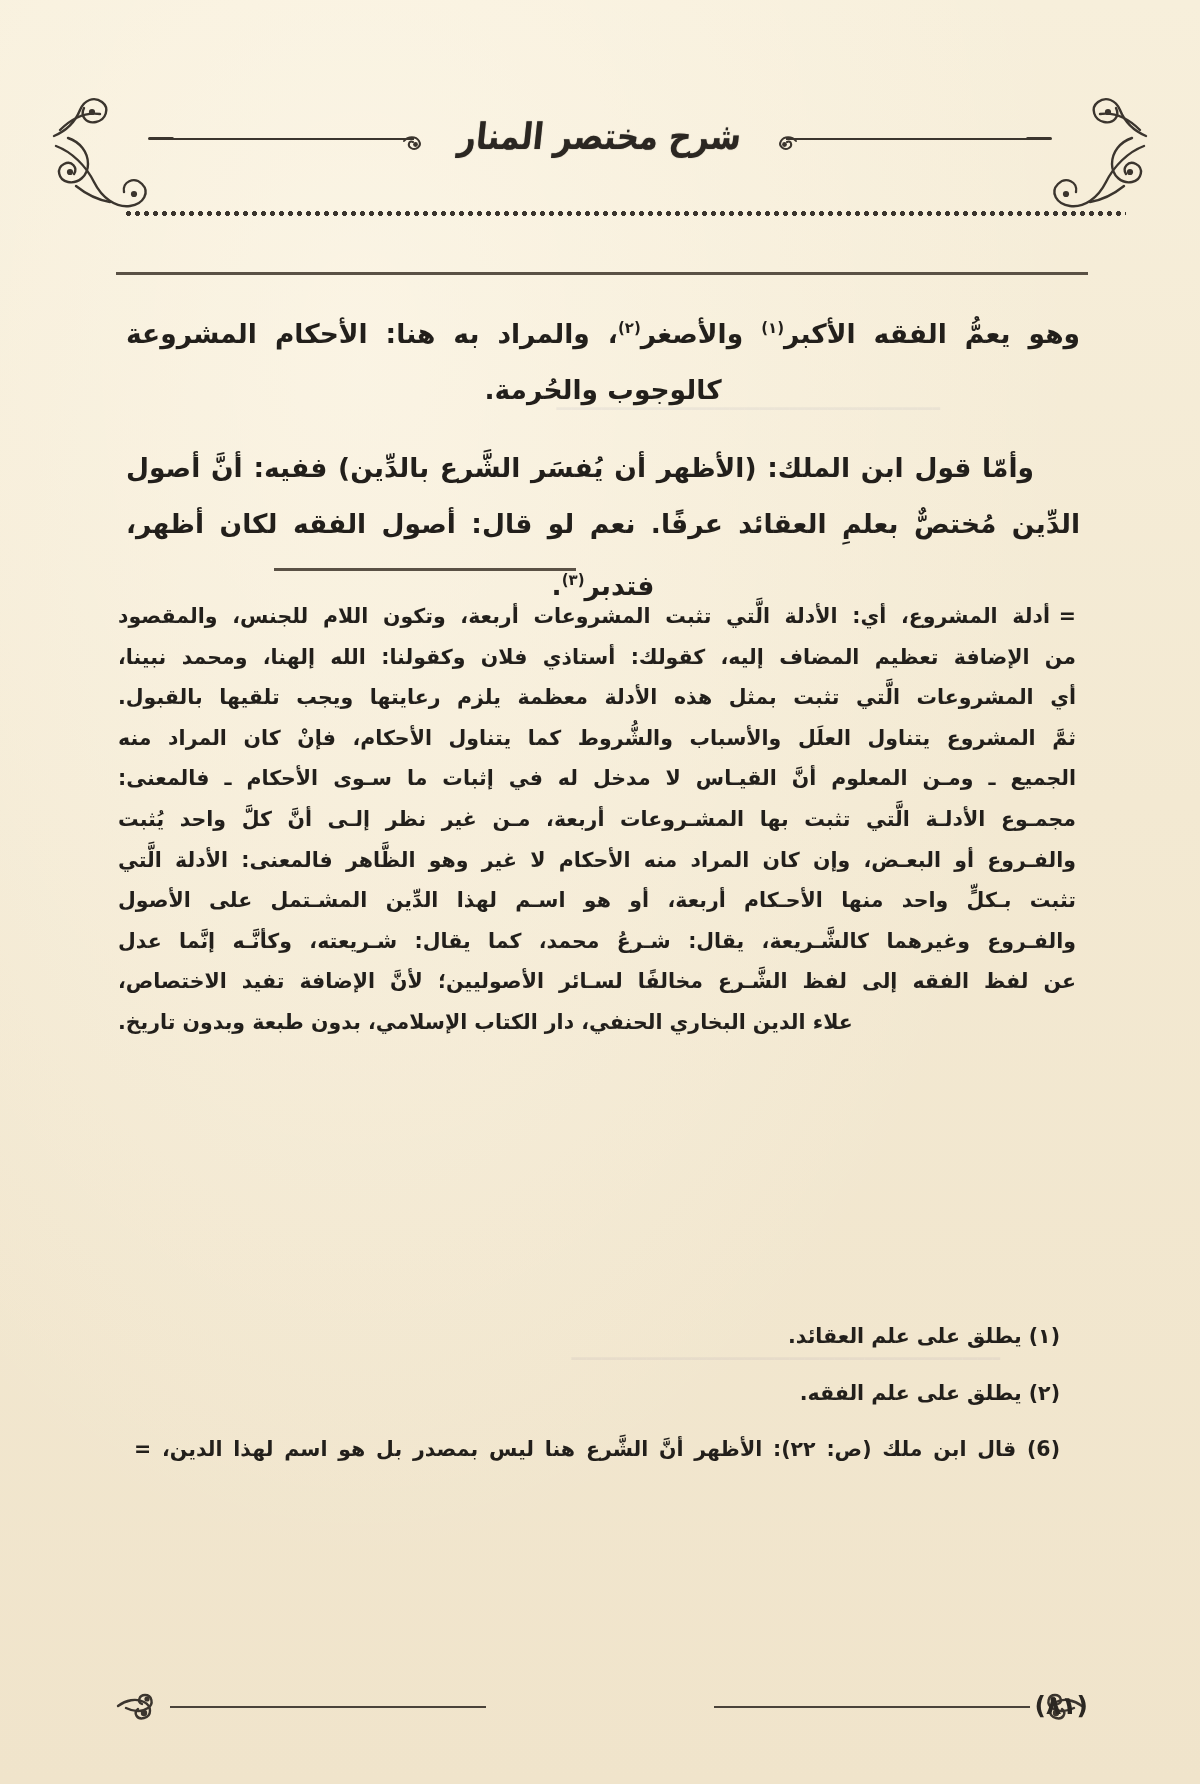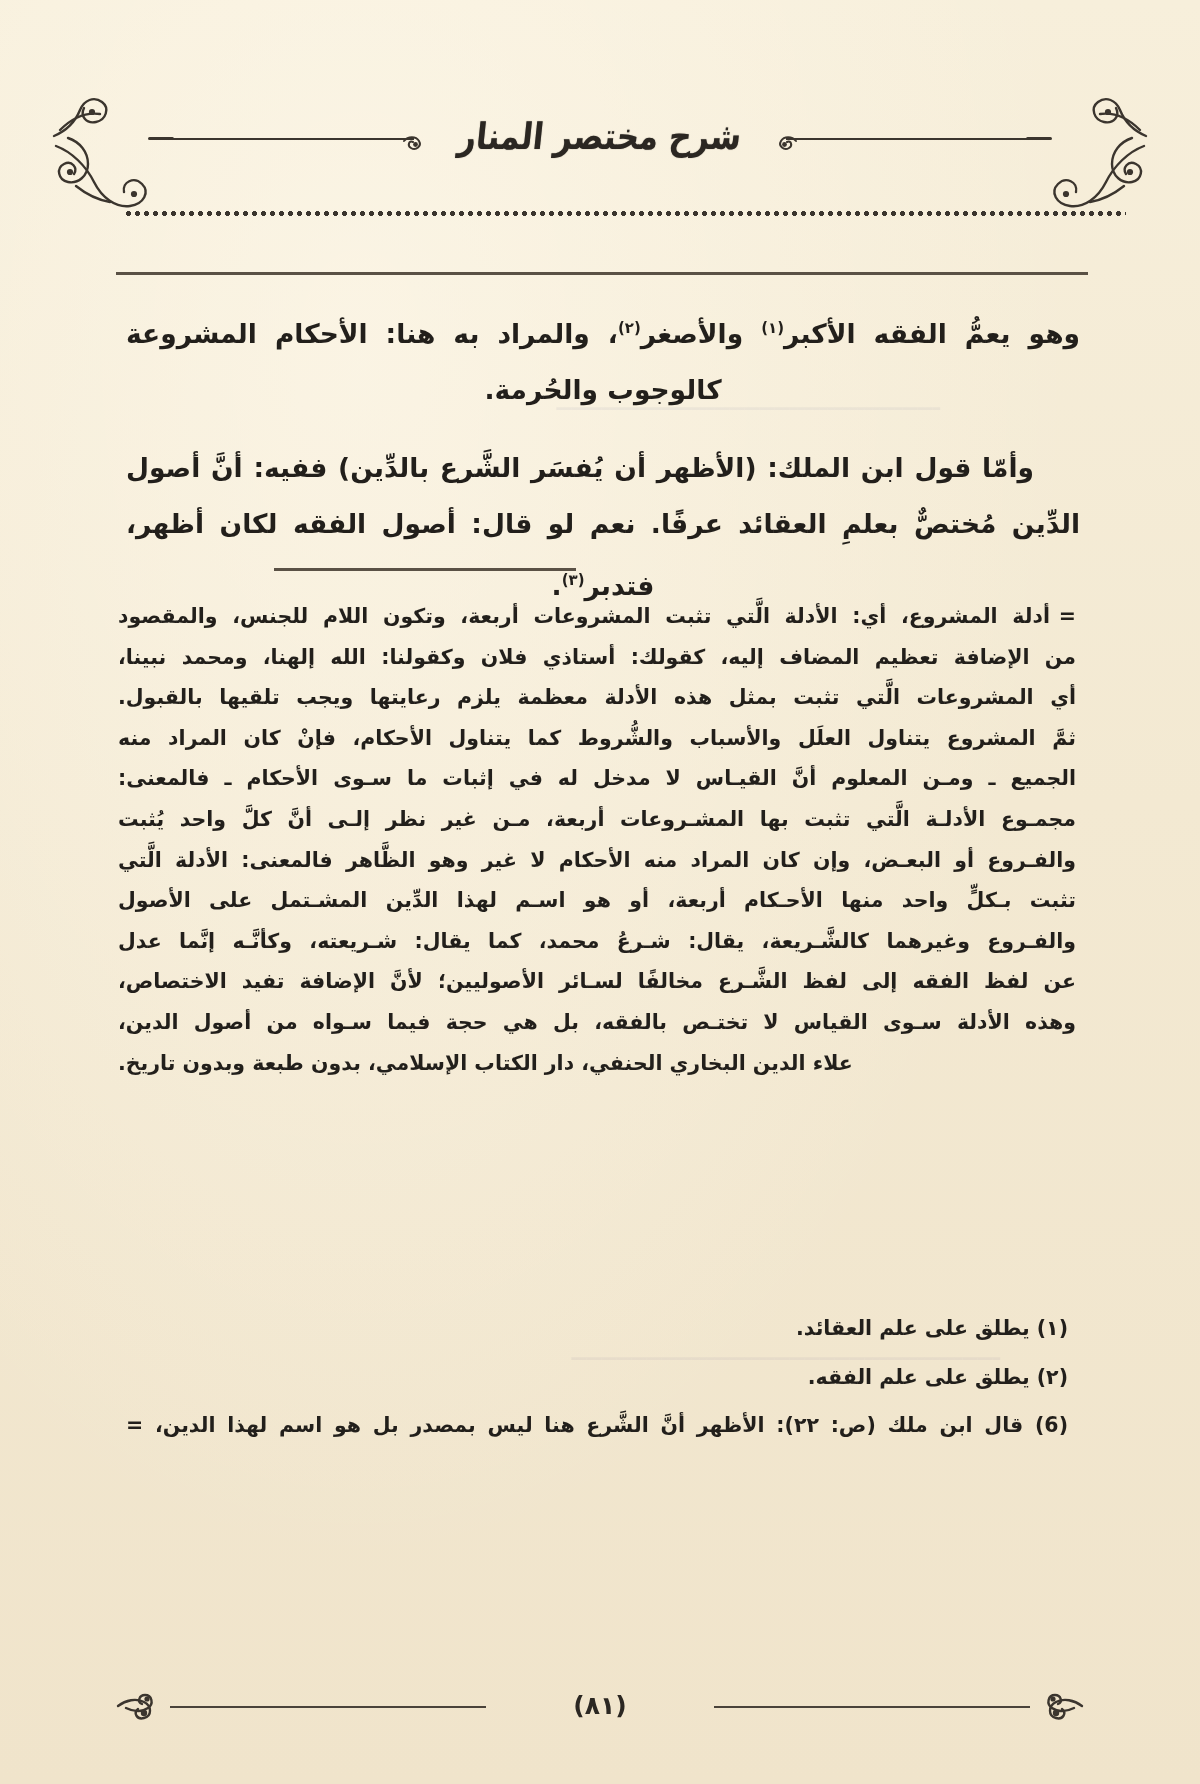--- a/index.html
+++ b/index.html
@@ -122,36 +122,35 @@
   }
   
   .notes{
     position:absolute;
     top:1300px;right:124px;left:118px;
     font-size:20.5px;
     line-height:40.6px;
     font-weight:600;
     color:#221f1b;
   }
-  .notes .note{margin:8px;text-align:right;}
+  .notes .note{margin:16px;text-align:right;}
   .notes .note.wide{text-align:justify;text-align-last:justify;}
   
   .footer{
     position:absolute;
     bottom:52px;left:112px;right:112px;
     height:54px;
   }
   .footer-rule{
     position:absolute;top:28px;height:2px;background:#4a433a;
   }
   .footer-rule.r{right:58px;width:316px;}
   .footer-rule.l{left:58px;width:316px;}
   .pagenum{
     position:absolute;top:0;left:0;right:0;
-    text-align:center;
     font-size:25px;
     font-weight:600;
     line-height:56px;
     color:#2b2722;
   }
   .foot-orn{
     position:absolute;top:8px;width:46px;height:40px;color:#3b352e;
   }
   .foot-orn.r{right:4px;}
   .foot-orn.l{left:4px;transform:scaleX(-1);}
@@ -240,21 +239,20 @@
     </p>
     <p>من الإضافة تعظيم المضاف إليه، كقولك: أستاذي فلان وكقولنا: الله إلهنا، ومحمد نبينا،</p>
     <p>أي المشروعات الَّتي تثبت بمثل هذه الأدلة معظمة يلزم رعايتها ويجب تلقيها بالقبول.</p>
     <p>ثمَّ المشروع يتناول العلَل والأسباب والشُّروط كما يتناول الأحكام، فإنْ كان المراد منه</p>
     <p>الجميع ـ ومـن المعلوم أنَّ القيـاس لا مدخل له في إثبات ما سـوى الأحكام ـ فالمعنى:</p>
     <p>مجمـوع الأدلـة الَّتي تثبت بها المشـروعات أربعة، مـن غير نظر إلـى أنَّ كلَّ واحد يُثبت</p>
     <p>والفـروع أو البعـض، وإن كان المراد منه الأحكام لا غير وهو الظَّاهر فالمعنى: الأدلة الَّتي</p>
     <p>تثبت بـكلٍّ واحد منها الأحـكام أربعة، أو هو اسـم لهذا الدِّين المشـتمل على الأصول</p>
     <p>والفـروع وغيرهما كالشَّـريعة، يقال: شـرعُ محمد، كما يقال: شـريعته، وكأنَّـه إنَّما عدل</p>
     <p>عن لفظ الفقه إلى لفظ الشَّـرع مخالفًا لسـائر الأصوليين؛ لأنَّ الإضافة تفيد الاختصاص،</p>
-    <p>وهذه الأدلة سـوى القياس لا تختـص بالفقه، بل هي حجة فيما سـواه من أصول الدين،</p>
     <p class="last-line">علاء الدين البخاري الحنفي، دار الكتاب الإسلامي، بدون طبعة وبدون تاريخ.</p>
   </div>
 
   <div class="notes">
     <p class="note">(١) يطلق على علم العقائد.</p>
     <p class="note">(٢) يطلق على علم الفقه.</p>
     <p class="note wide">(6) قال ابن ملك (ص: ٢٢): الأظهر أنَّ الشَّرع هنا ليس بمصدر بل هو اسم لهذا الدين، =</p>
   </div>
 
   <div class="footer">

